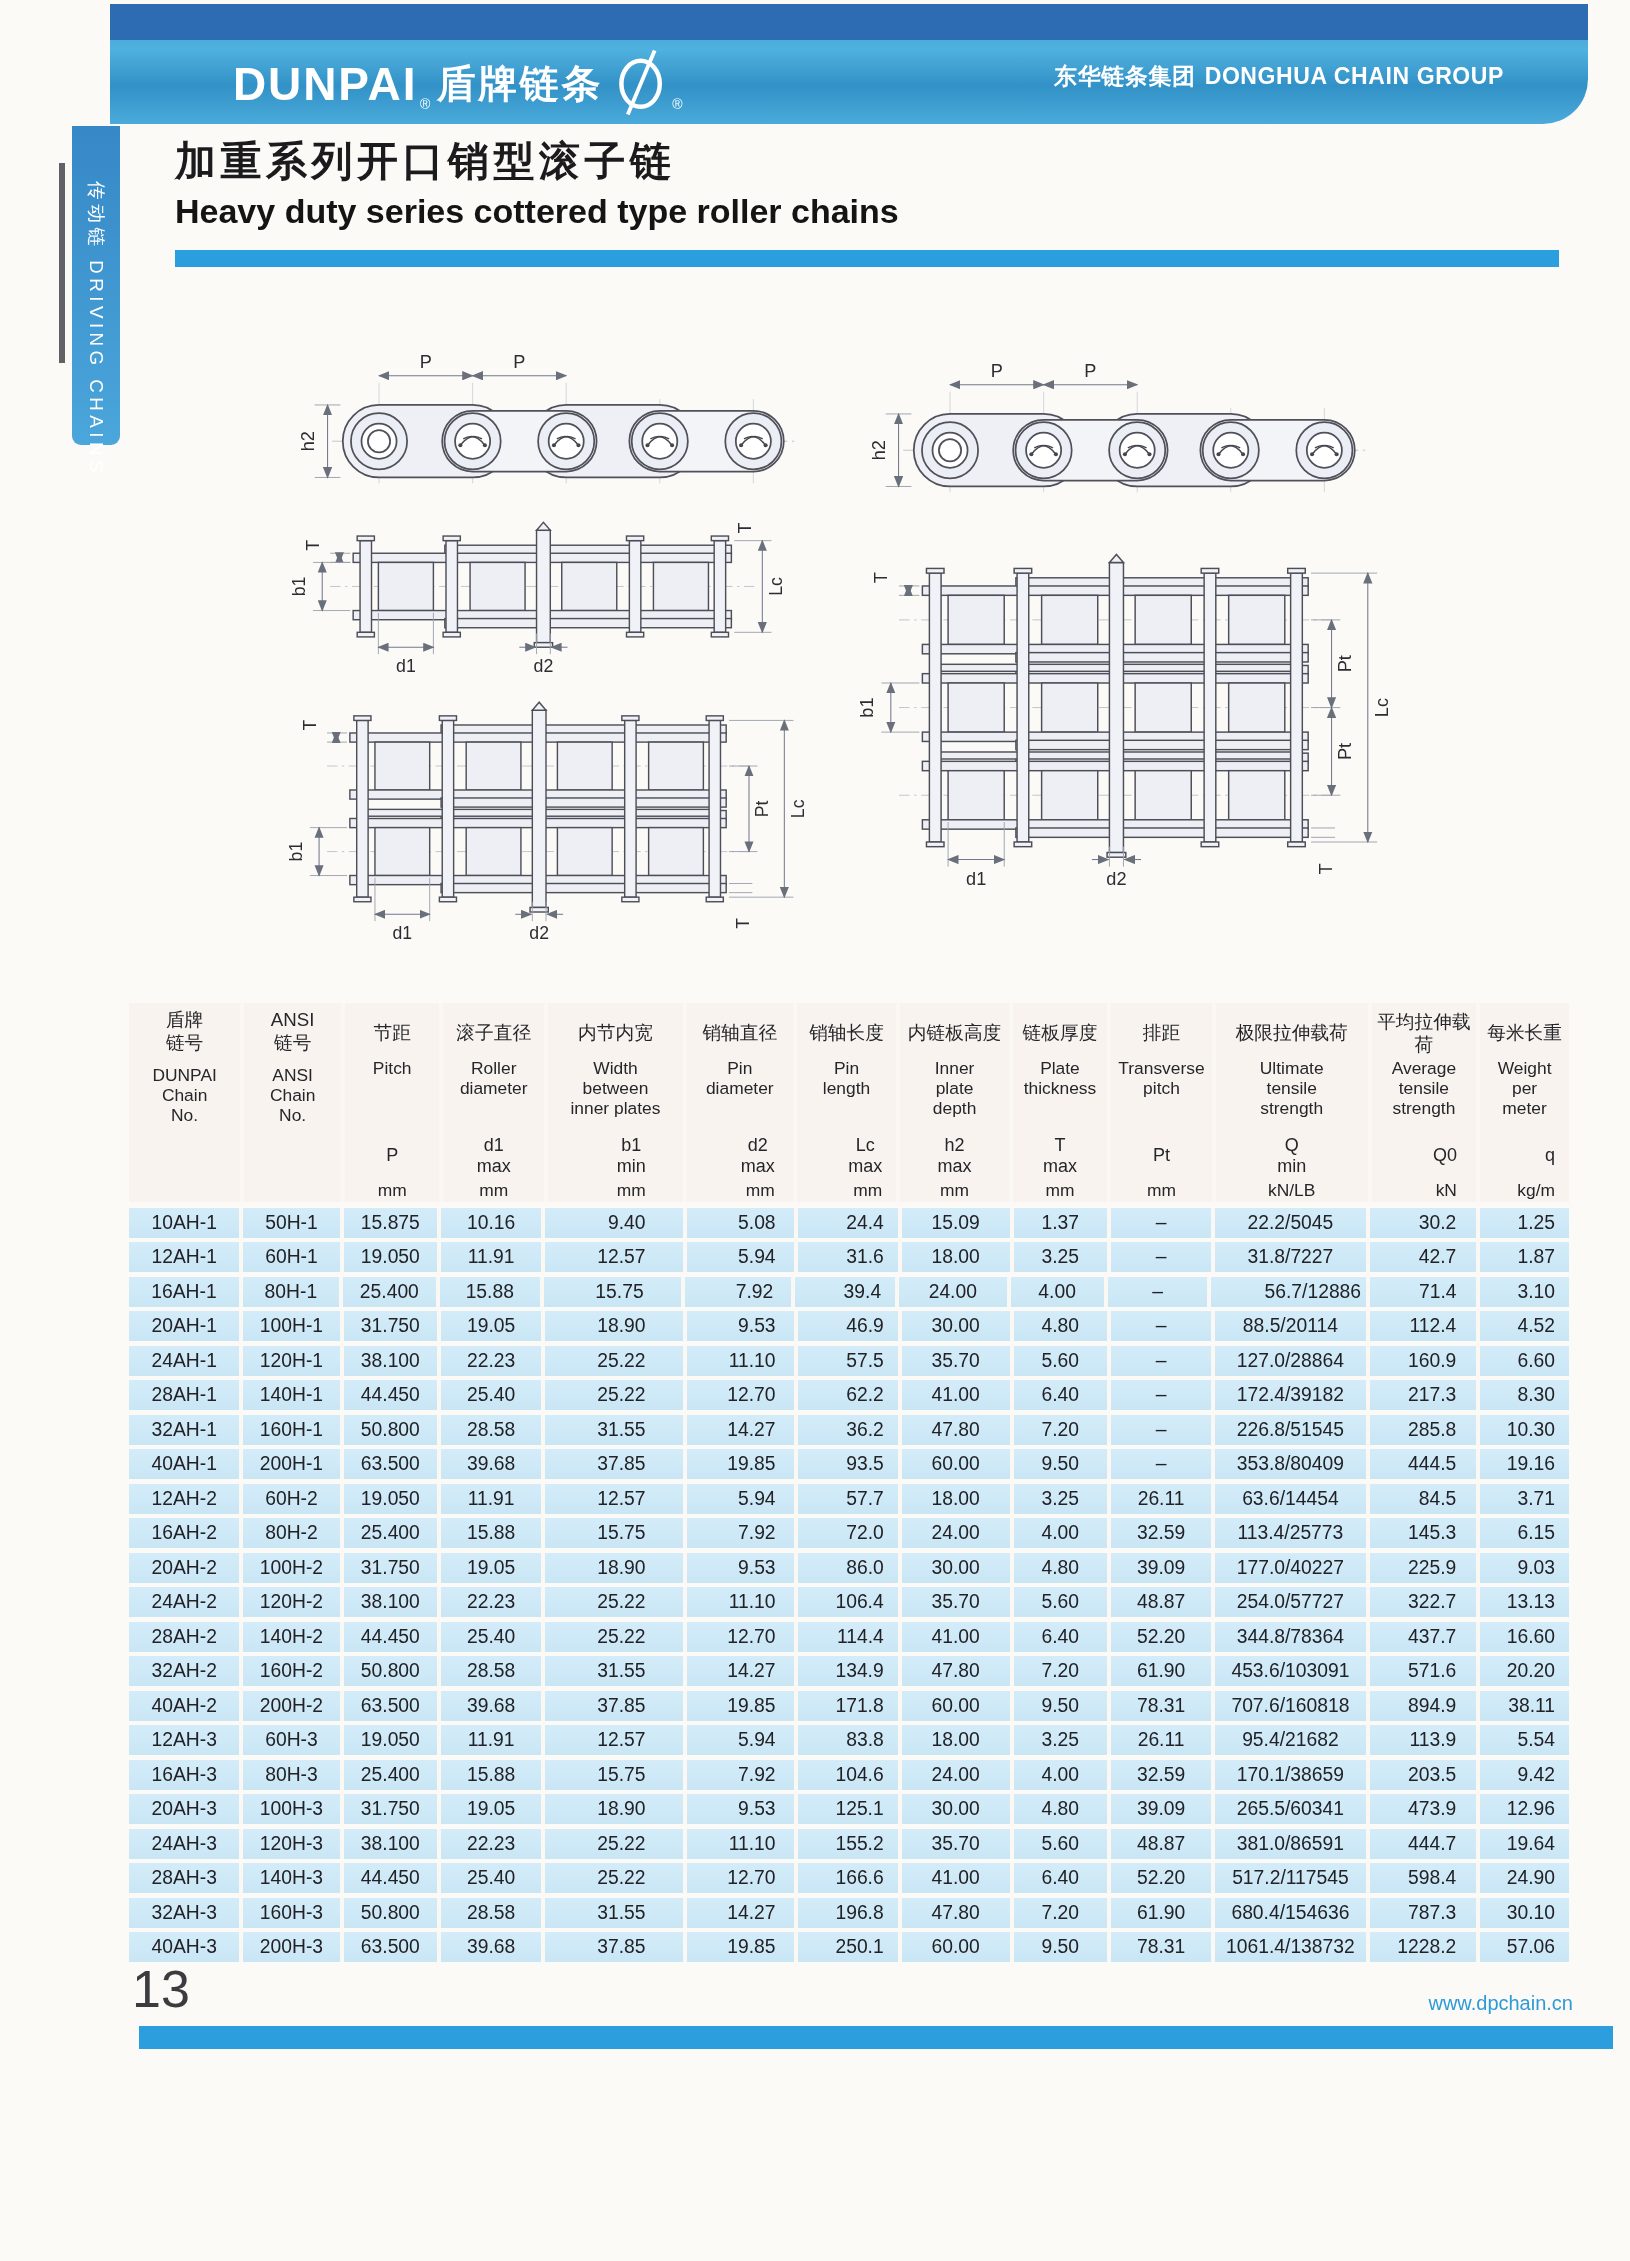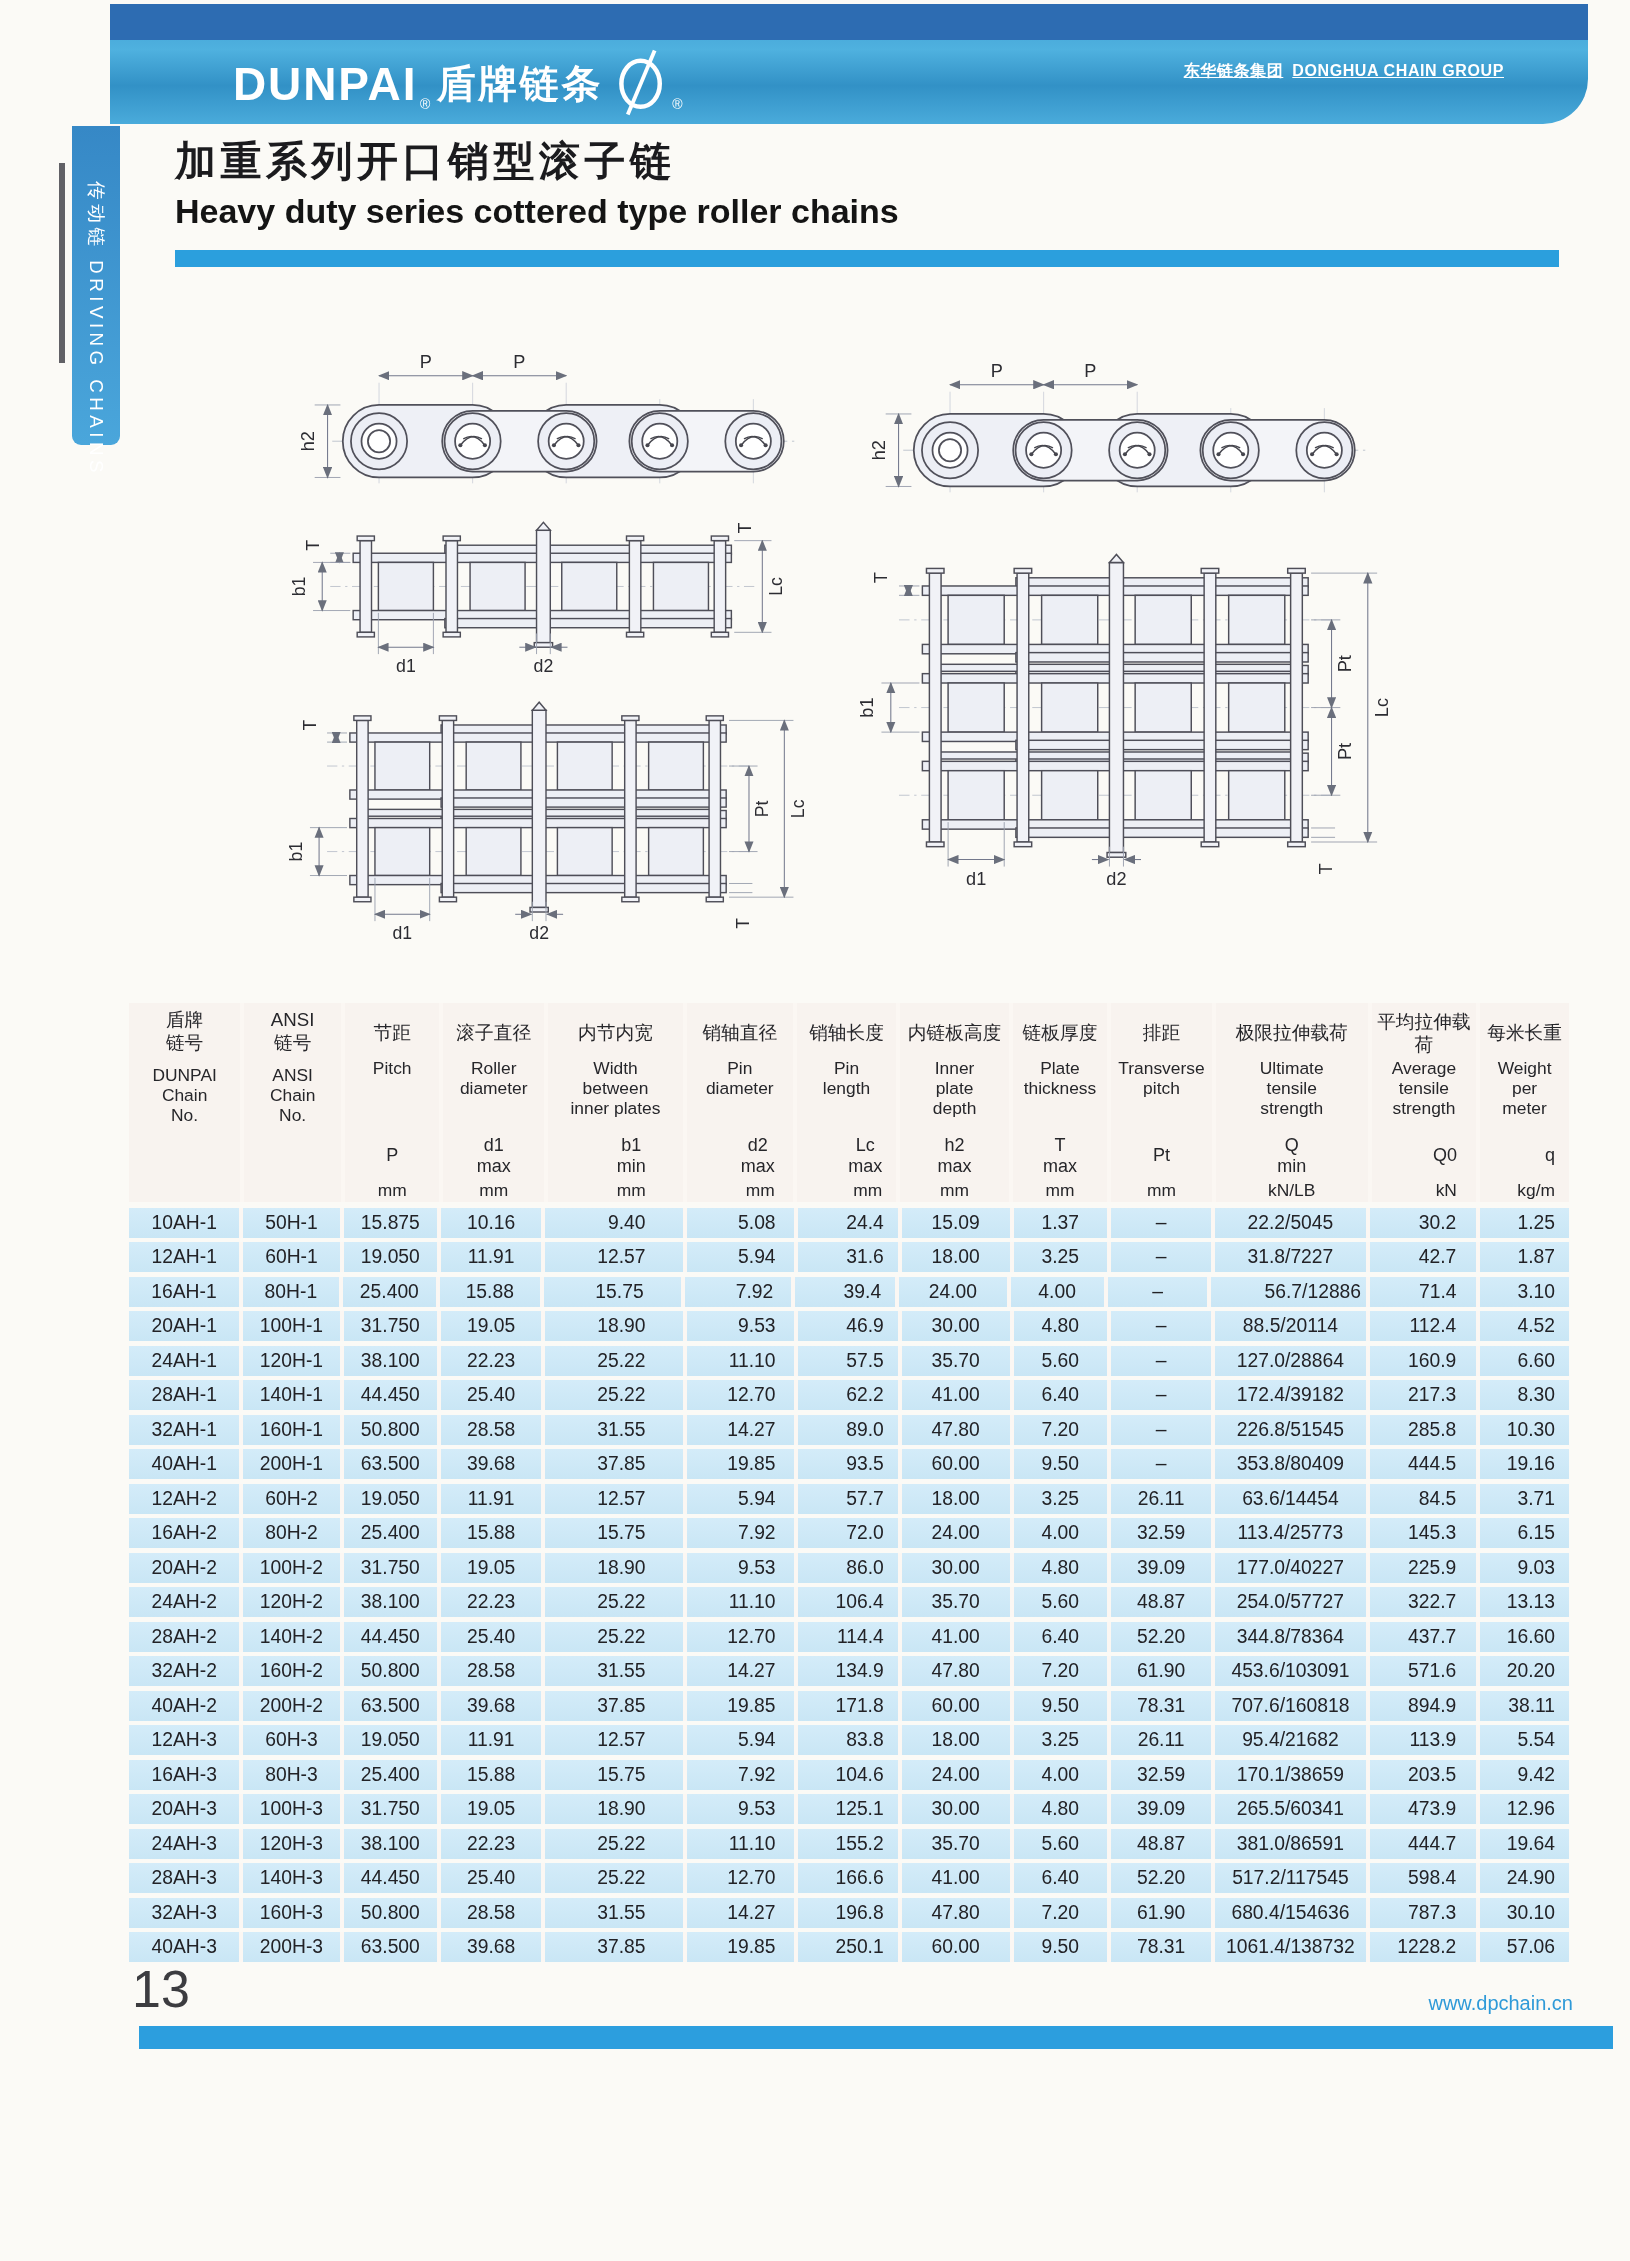--- a/index.html
+++ b/index.html
@@ -15,21 +15,21 @@
   .band{position:absolute;left:110px;top:3.9px;width:1478px;height:120px;
     background:linear-gradient(180deg,#3d9dd2 0%,#4fb1df 38%,#3291c6 68%,#4aabdb 100%);
     border-radius:0 0 45px 0;}
   .strip{position:absolute;left:0;top:0;width:100%;height:36px;background:#2d6cb2;}
   .logo-row{position:absolute;left:123px;top:40px;height:80px;display:flex;align-items:center;}
   .logo-text{font-size:46px;font-weight:bold;color:#ffffff;letter-spacing:1.9px;}
   .reg{font-size:14px;color:#ffffff;align-self:flex-end;margin:0 6.4px 11.6px 2.6px;}
   .logo-cn{font-size:39px;font-weight:bold;color:#ffffff;letter-spacing:2.6px;}
   .dp-mark{margin-left:11.6px;}
   .group-row{position:absolute;right:84px;top:57px;display:flex;gap:9px;align-items:center;}
-  .group-cn,.group-en{font-size:16px;font-weight:bold;color:#ffffff;letter-spacing:0.6px;text-decoration:underline;}
+  .group-cn,.group-en{font-size:23px;font-weight:bold;color:#ffffff;letter-spacing:0.6px;}
 
   
   .side-tab{position:absolute;left:72px;top:126px;width:48px;height:319px;
     background:linear-gradient(180deg,#3688c6,#4aa6db);
     border-radius:0 0 9px 9px;display:flex;justify-content:center;}
   .side-tab span{
     writing-mode:vertical-rl;text-orientation:sideways;
     color:#ffffff;font-size:18.7px;letter-spacing:4.5px;margin-top:55px;white-space:nowrap;}
   .spine{position:absolute;left:59px;top:163px;width:5.8px;height:200px;background:#45454c;opacity:.85;}
 
@@ -552,21 +552,21 @@
           <div class="cell al-r30" style="width: 8.3%;">217.3</div>
           <div class="cell al-r22" style="width: 6.8%;">8.30</div>
         </div>
         <div class="trow">
           <div class="cell al-c" style="width: 8.8%;">32AH-1</div>
           <div class="cell al-c" style="width: 7.7%;">160H-1</div>
           <div class="cell al-c" style="width: 7.5%;">50.800</div>
           <div class="cell al-c" style="width: 8%;">28.58</div>
           <div class="cell al-r60" style="width: 10.6%;">31.55</div>
           <div class="cell al-r28" style="width: 8.4%;">14.27</div>
-          <div class="cell al-r22" style="width: 7.9%;">89.0</div>
+          <div class="cell al-r22" style="width: 7.9%;">36.2</div>
           <div class="cell al-c" style="width: 8.6%;">47.80</div>
           <div class="cell al-c" style="width: 7.5%;">7.20</div>
           <div class="cell al-c" style="width: 8%;">–</div>
           <div class="cell al-c" style="width: 11.9%;">226.8/51545</div>
           <div class="cell al-r30" style="width: 8.3%;">285.8</div>
           <div class="cell al-r22" style="width: 6.8%;">10.30</div>
         </div>
         <div class="trow">
           <div class="cell al-c" style="width: 8.8%;">40AH-1</div>
           <div class="cell al-c" style="width: 7.7%;">200H-1</div>

